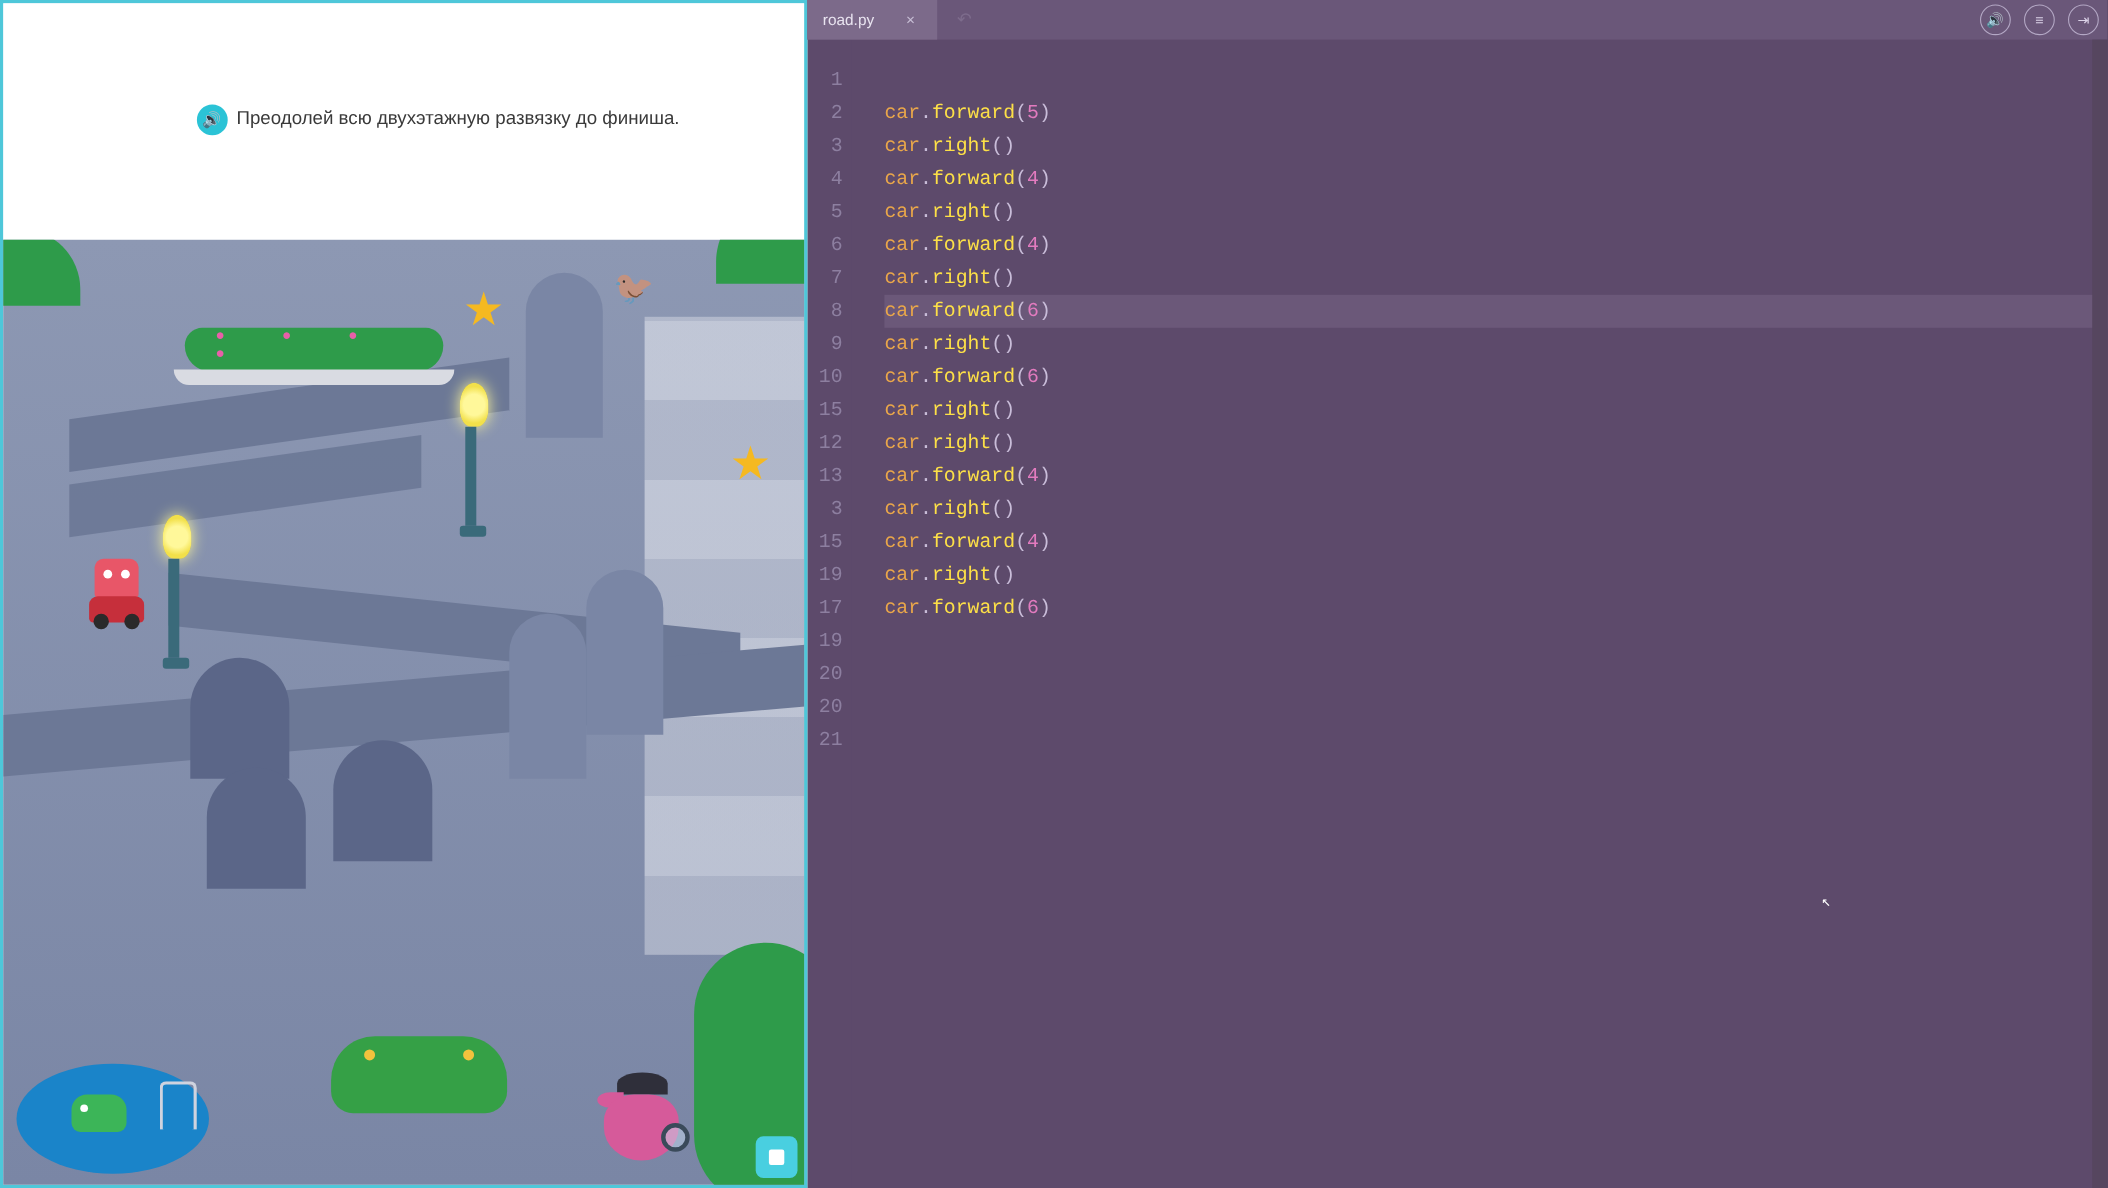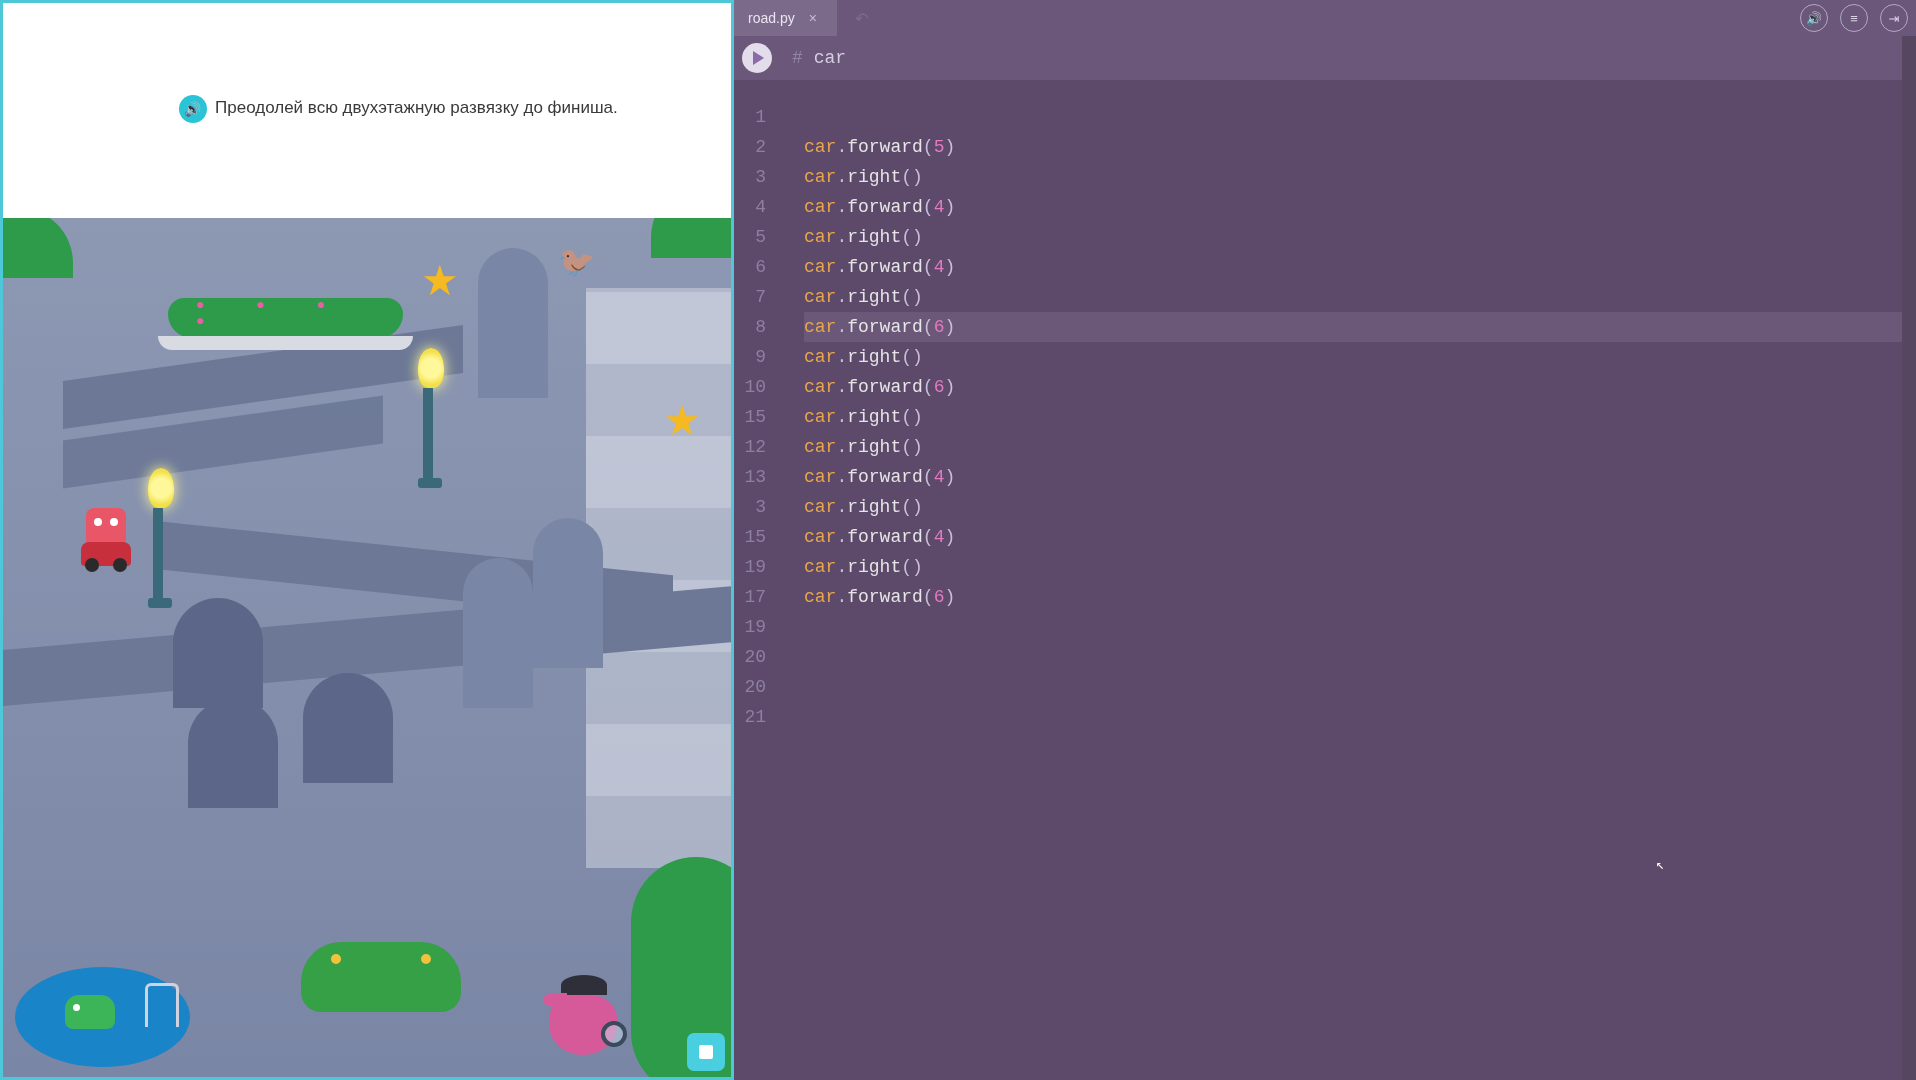--- a/index.html
+++ b/index.html
@@ -81,42 +81,42 @@
 .detective .beak { position:absolute; top:26px; left:2px; width:24px; height:14px; background:#d65a9a; border-radius:50% 0 0 50%; }
 .detective .glass { position:absolute; bottom:20px; right:4px; width:26px; height:26px; border:4px solid #3a4a5a; border-radius:50%; background:rgba(200,220,240,0.5); }
 
 
 .stop-btn { position:absolute; right:6px; bottom:6px; width:38px; height:38px; background:#49cfe0; border-radius:7px; display:flex; align-items:center; justify-content:center; cursor:pointer; }
 .stop-btn .sq { width:14px; height:14px; background:#fff; border-radius:2px; }
 
 
 .right-panel { flex:1; background:#5d4a6b; display:flex; flex-direction:column; }
 .editor-header { height:36px; background:#6a5779; display:flex; align-items:center; position:relative; }
-.tab { height:36px; display:flex; align-items:center; gap:10px; padding:0 16px 0 14px; background:#7c6a8a; color:#e9e4f0; font-size:14px; }
+.tab { height:36px; display:flex; align-items:center; gap:25px; padding:0 16px 0 14px; background:#7c6a8a; color:#e9e4f0; font-size:14px; }
 .tab .close { color:#c6bdd4; cursor:pointer; font-size:14px; padding:0 4px; }
 .undo-disabled { margin-left:18px; color:#8a7a99; font-size:16px; opacity:0.6; }
 .hdr-right { position:absolute; right:8px; top:0; height:36px; display:flex; align-items:center; gap:12px; }
 .icon-circle { width:28px; height:28px; border:1.5px solid #b4a8c5; border-radius:50%; display:flex; align-items:center; justify-content:center; color:#dcd3e8; font-size:13px; cursor:pointer; }
 
 .run-row { height:44px; background:#6a5779; display:flex; align-items:center; padding-left:8px; gap:20px; }
 .run-btn { width:30px; height:30px; background:#e3dceb; border-radius:50%; display:flex; align-items:center; justify-content:center; cursor:pointer; }
 .run-btn .tri { width:0; height:0; border-left:11px solid #8a6aa8; border-top:7px solid transparent; border-bottom:7px solid transparent; margin-left:3px; }
 .title-comment { font-family:"Consolas","Courier New",monospace; font-size:18px; }
 .title-comment .hash { color:#9284a3; }
 .title-comment .txt  { color:#d6cee2; }
 
 .code-area { flex:1; display:flex; font-family:"Consolas","Courier New",monospace; font-size:18px; line-height:30px; }
 .gutter { width:40px; background:#5d4a6b; text-align:right; color:#8d7fa0; padding:22px 8px 0 0; user-select:none; }
 .gutter div { height:30px; }
 .code { flex:1; padding:22px 0 0 30px; position:relative; }
 .line { height:30px; white-space:pre; color:#c9bdd9; }
 .line.hl { background:#6b5879; }
 .tok-obj { color:#e9a64a; }
 .tok-dot { color:#c9bdd9; }
-.tok-fn  { color:#e5e5e5; }
+.tok-fn  { color:#fde047; }
 .tok-paren { color:#c9bdd9; }
 .tok-num { color:#e27bbf; }
 
 .cursor-ptr { position:absolute; left:882px; top:770px; color:#fff; font-size:14px; pointer-events:none; }
 .scrollbar-track { position:absolute; right:0; top:36px; width:14px; height:calc(100% - 36px); background:#56465f; }
 </style>
 </head>
 <body>
 
 <div class="app">
@@ -203,28 +203,20 @@
           </div>
         <div class="icon-circle">
             <span>≡</span>
           </div>
         <div class="icon-circle">
             <span>⇥</span>
           </div>
       </div>
     </div>
 
-    <div class="run-row">
-      <div class="run-btn">
-          <div class="tri"></div>
-        </div>
-      <div class="title-comment">
-        <span class="hash">#</span> <span class="txt">car</span>
-      </div>
-    </div>
 
     <div class="code-area">
       <div class="gutter" id="gutter">
           <div>1</div>
           <div>2</div>
           <div>3</div>
           <div>4</div>
           <div>5</div>
           <div>6</div>
           <div>7</div>

